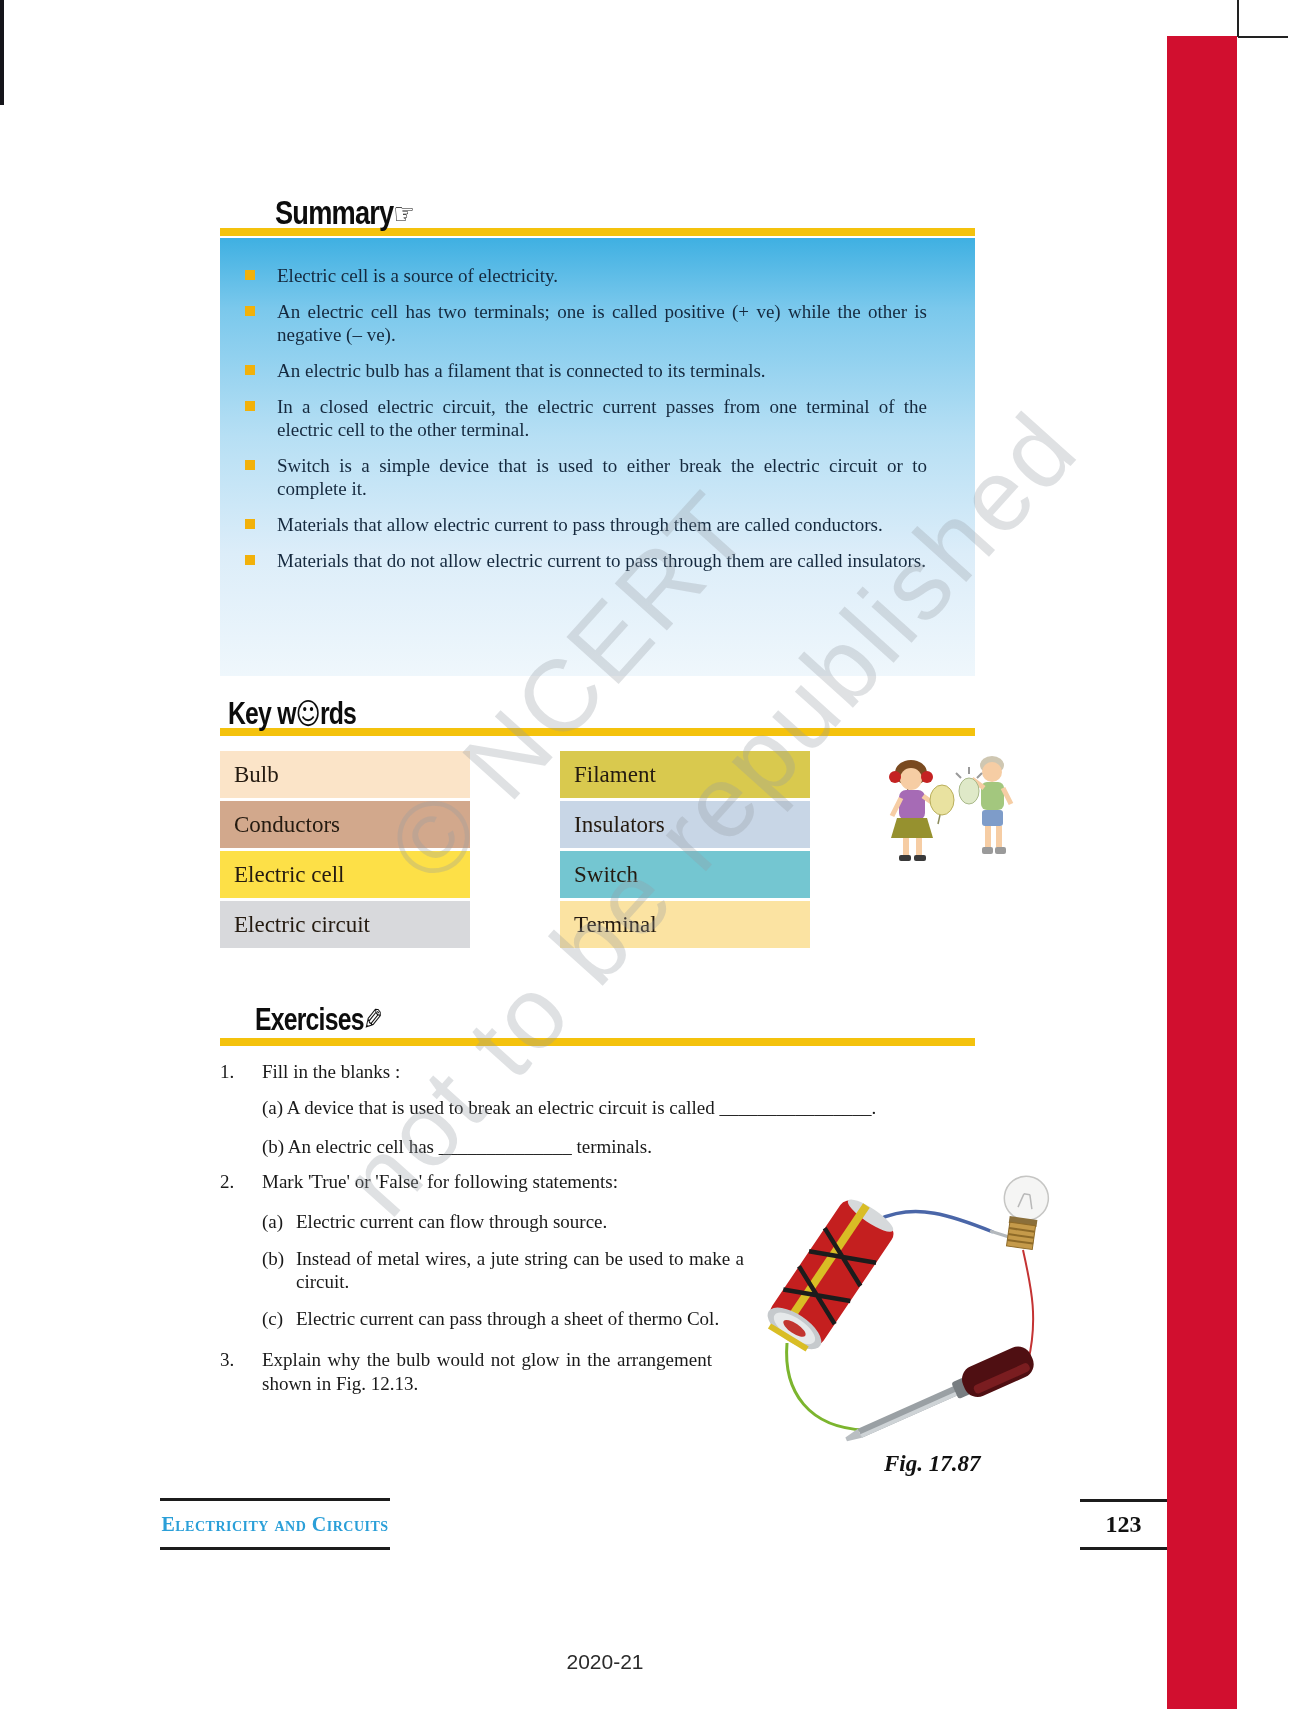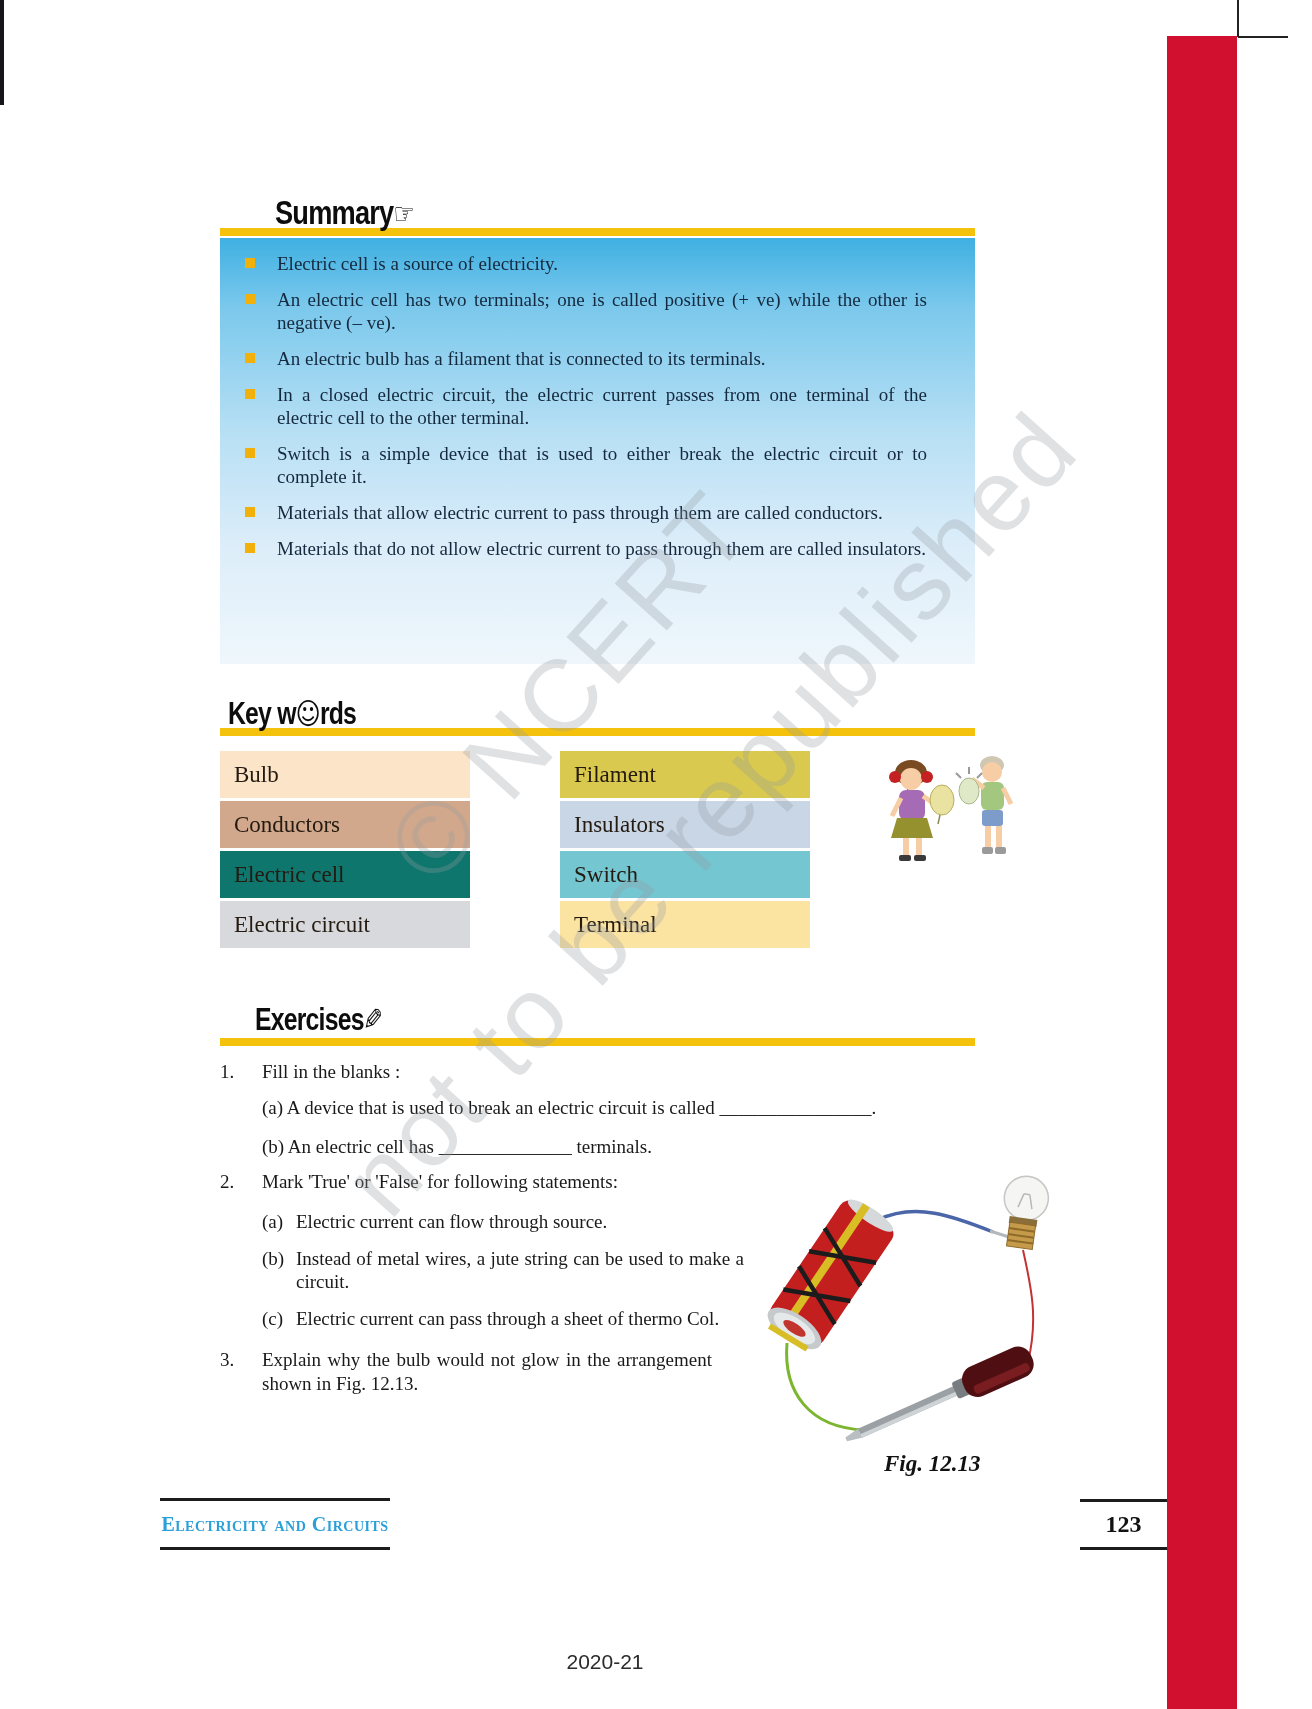--- a/index.html
+++ b/index.html
@@ -21,21 +21,21 @@
   
   .sec-title{display:inline-block;font-family:"Liberation Sans",sans-serif;font-weight:700;
              font-size:34px;line-height:32px;letter-spacing:-1px;color:#0d0d0d;
              transform:scaleX(0.8);transform-origin:left bottom;white-space:nowrap;}
   .sec-title .g-icon{font-family:"DejaVu Sans",sans-serif;font-weight:400;font-size:30px;}
   .gold-bar{height:8px;}
 
   
   .summary{position:absolute;left:220px;top:196px;width:755px;}
   .summary .title-row{height:32px;margin-left:55px;}
-  .summary-panel{margin-top:2px;height:412px;padding-top:14px;
+  .summary-panel{margin-top:2px;height:412px;padding-top:26px;
       background:linear-gradient(180deg,#3fb0e2 0%,#7ac8ec 16%,#b6dff4 45%,#dcedf9 72%,#eff7fc 100%);}
   .s-item{display:flex;gap:22px;margin:0 48px 13px 25px;text-align:justify;
           font-size:19px;line-height:23px;}
   .s-bullet{flex:0 0 10px;height:10px;background:#f2b10a;margin-top:6px;}
 
   
   .keywords{position:absolute;left:220px;top:700px;width:755px;}
   .keywords .title-row{height:28px;margin-left:8px;}
   .kw-title{font-size:31px;line-height:28px;}
   .kw-table{position:relative;margin-top:15px;height:197px;}
@@ -128,21 +128,21 @@
 
   <div class="keywords">
     <div class="title-row">
       <span class="sec-title kw-title"><span>Key w</span><span class="g-icon">☺</span><span>rds</span></span>
     </div>
     <div class="gold-bar" style="background-color: rgb(244, 194, 13);"></div>
     <div class="kw-table">
       <div class="kw-col left">
         <div class="kw-cell" style="background-color: rgb(251, 228, 200);">Bulb</div>
         <div class="kw-cell" style="background-color: rgb(210, 168, 140);">Conductors</div>
-        <div class="kw-cell" style="background-color: #0f766e;">Electric cell</div>
+        <div class="kw-cell" style="background-color: #fde047;">Electric cell</div>
         <div class="kw-cell" style="background-color: rgb(216, 217, 220);">Electric circuit</div>
       </div>
       <div class="kw-col right">
         <div class="kw-cell" style="background-color: rgb(217, 201, 78);">Filament</div>
         <div class="kw-cell" style="background-color: rgb(200, 214, 230);">Insulators</div>
         <div class="kw-cell" style="background-color: rgb(116, 198, 209);">Switch</div>
         <div class="kw-cell" style="background-color: rgb(251, 227, 162);">Terminal</div>
       </div>
     </div>
   </div>
@@ -256,21 +256,21 @@
       <g transform="translate(240,222) rotate(156)">
         <rect x="18" y="-5" width="108" height="10" fill="#9aa0a4"></rect>
         <rect x="18" y="-5" width="108" height="4" fill="#ced3d6"></rect>
         <polygon points="126,-5 141,-2 141,2 126,5" fill="#b9bec2"></polygon>
         <rect x="8" y="-9" width="14" height="18" rx="3" fill="#787d81"></rect>
         <rect x="-62" y="-16" width="74" height="32" rx="14" fill="#4f0f12"></rect>
         <rect x="-56" y="-12" width="60" height="9" rx="4" fill="#7a1d20"></rect>
       </g>
     </svg>
   </div>
-  <div class="fig-caption">Fig. 12.13</div>
+  <div class="fig-caption">Fig. 17.87</div>
 
   <div class="footer-left">
     <div class="rule"></div>
     <div class="footer-chapter" style="color: rgb(42, 159, 216);">Electricity and Circuits</div>
     <div class="rule"></div>
   </div>
 
   <div class="pagenum-box">
     <div class="rule"></div>
     <div class="pagenum">123</div>

